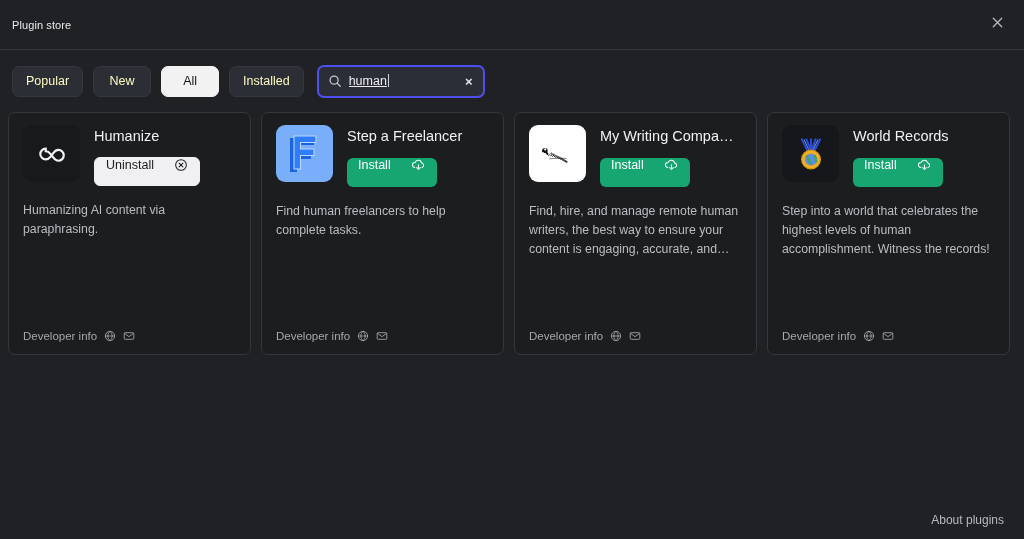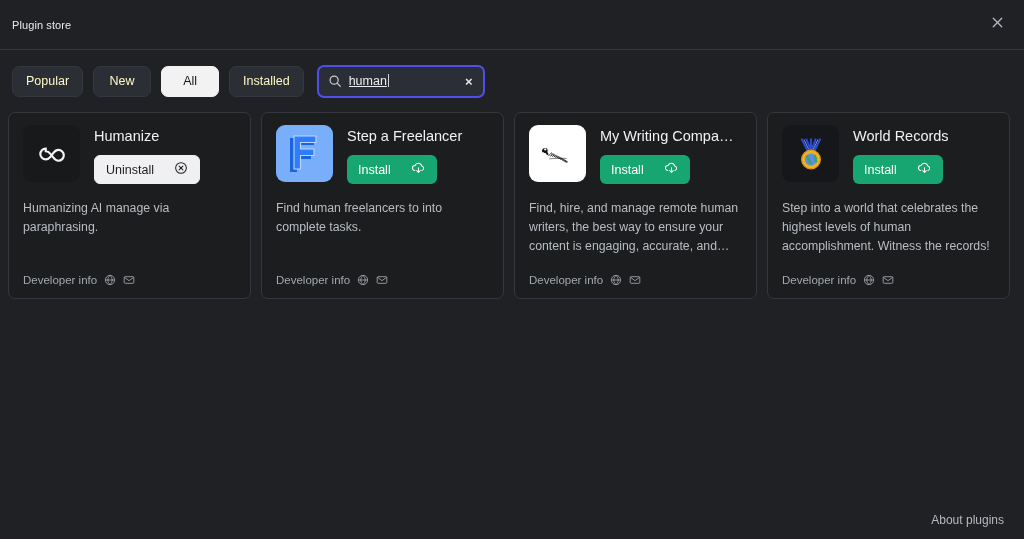--- a/index.html
+++ b/index.html
@@ -126,21 +126,21 @@
 
   
   .grid {
     display: flex;
     gap: 10px;
     padding: 0 8px;
     flex: 0 0 auto;
   }
   .card {
     width: 243px;
-    height: 187px;
+    height: 243px;
     background: #1b1d1f;
     border: 1px solid #34373b;
     border-radius: 7px;
     padding: 12px 14px 10px 14px;
     display: flex;
     flex-direction: column;
     position: relative;
   }
 
   .card-top {
@@ -174,21 +174,20 @@
     white-space: nowrap;
     overflow: hidden;
     text-overflow: ellipsis;
     line-height: 19px;
     margin-bottom: 9px;
   }
   .action {
     height: 29px;
     border-radius: 6px;
     display: inline-flex;
-    align-items: center;
     gap: 20px;
     padding: 0 11px;
     font-size: 12.5px;
     cursor: pointer;
     user-select: none;
   }
   .action.install {
     background: #17a571;
     color: #ffffff;
   }
@@ -283,21 +282,21 @@
             <span>Uninstall</span>
             <span>
               <svg width="14" height="14" viewBox="0 0 16 16" fill="none" stroke="currentColor" stroke-width="1.15" stroke-linecap="round">
                 <circle cx="8" cy="8" r="6.1"></circle>
                 <path d="M5.8 5.8 L10.2 10.2 M10.2 5.8 L5.8 10.2"></path>
               </svg>
             </span>
           </div>
         </div>
       </div>
-      <div class="card-desc">Humanizing AI manage via paraphrasing.</div>
+      <div class="card-desc">Humanizing AI content via paraphrasing.</div>
       <div class="dev-row">
         <span class="dev-label">Developer info</span>
         <span class="dev-ic">
           <svg width="12" height="12" viewBox="0 0 16 16" fill="none" stroke="currentColor" stroke-width="1.15">
             <circle cx="8" cy="8" r="6.2"></circle>
             <path d="M1.8 8h12.4M8 1.8c1.9 2 2.9 4 2.9 6.2s-1 4.2-2.9 6.2c-1.9-2-2.9-4-2.9-6.2s1-4.2 2.9-6.2z"></path>
           </svg>
         </span>
         <span class="dev-ic">
           <svg width="12" height="12" viewBox="0 0 16 16" fill="none" stroke="currentColor" stroke-width="1.15" stroke-linejoin="round">
@@ -322,21 +321,21 @@
             <span>Install</span>
             <span>
               <svg width="15" height="15" viewBox="0 0 18 18" fill="none" stroke="currentColor" stroke-width="1.25" stroke-linecap="round" stroke-linejoin="round">
                 <path d="M4.6 11.4a3 3 0 0 1 .3-6 4.1 4.1 0 0 1 7.9.6 2.8 2.8 0 0 1 .4 5.4"></path>
                 <path d="M9 8.2v5.4M6.9 11.5 9 13.7l2.1-2.2"></path>
               </svg>
             </span>
           </div>
         </div>
       </div>
-      <div class="card-desc">Find human freelancers to into complete tasks.</div>
+      <div class="card-desc">Find human freelancers to help complete tasks.</div>
       <div class="dev-row">
         <span class="dev-label">Developer info</span>
         <span class="dev-ic">
           <svg width="12" height="12" viewBox="0 0 16 16" fill="none" stroke="currentColor" stroke-width="1.15">
             <circle cx="8" cy="8" r="6.2"></circle>
             <path d="M1.8 8h12.4M8 1.8c1.9 2 2.9 4 2.9 6.2s-1 4.2-2.9 6.2c-1.9-2-2.9-4-2.9-6.2s1-4.2 2.9-6.2z"></path>
           </svg>
         </span>
         <span class="dev-ic">
           <svg width="12" height="12" viewBox="0 0 16 16" fill="none" stroke="currentColor" stroke-width="1.15" stroke-linejoin="round">

